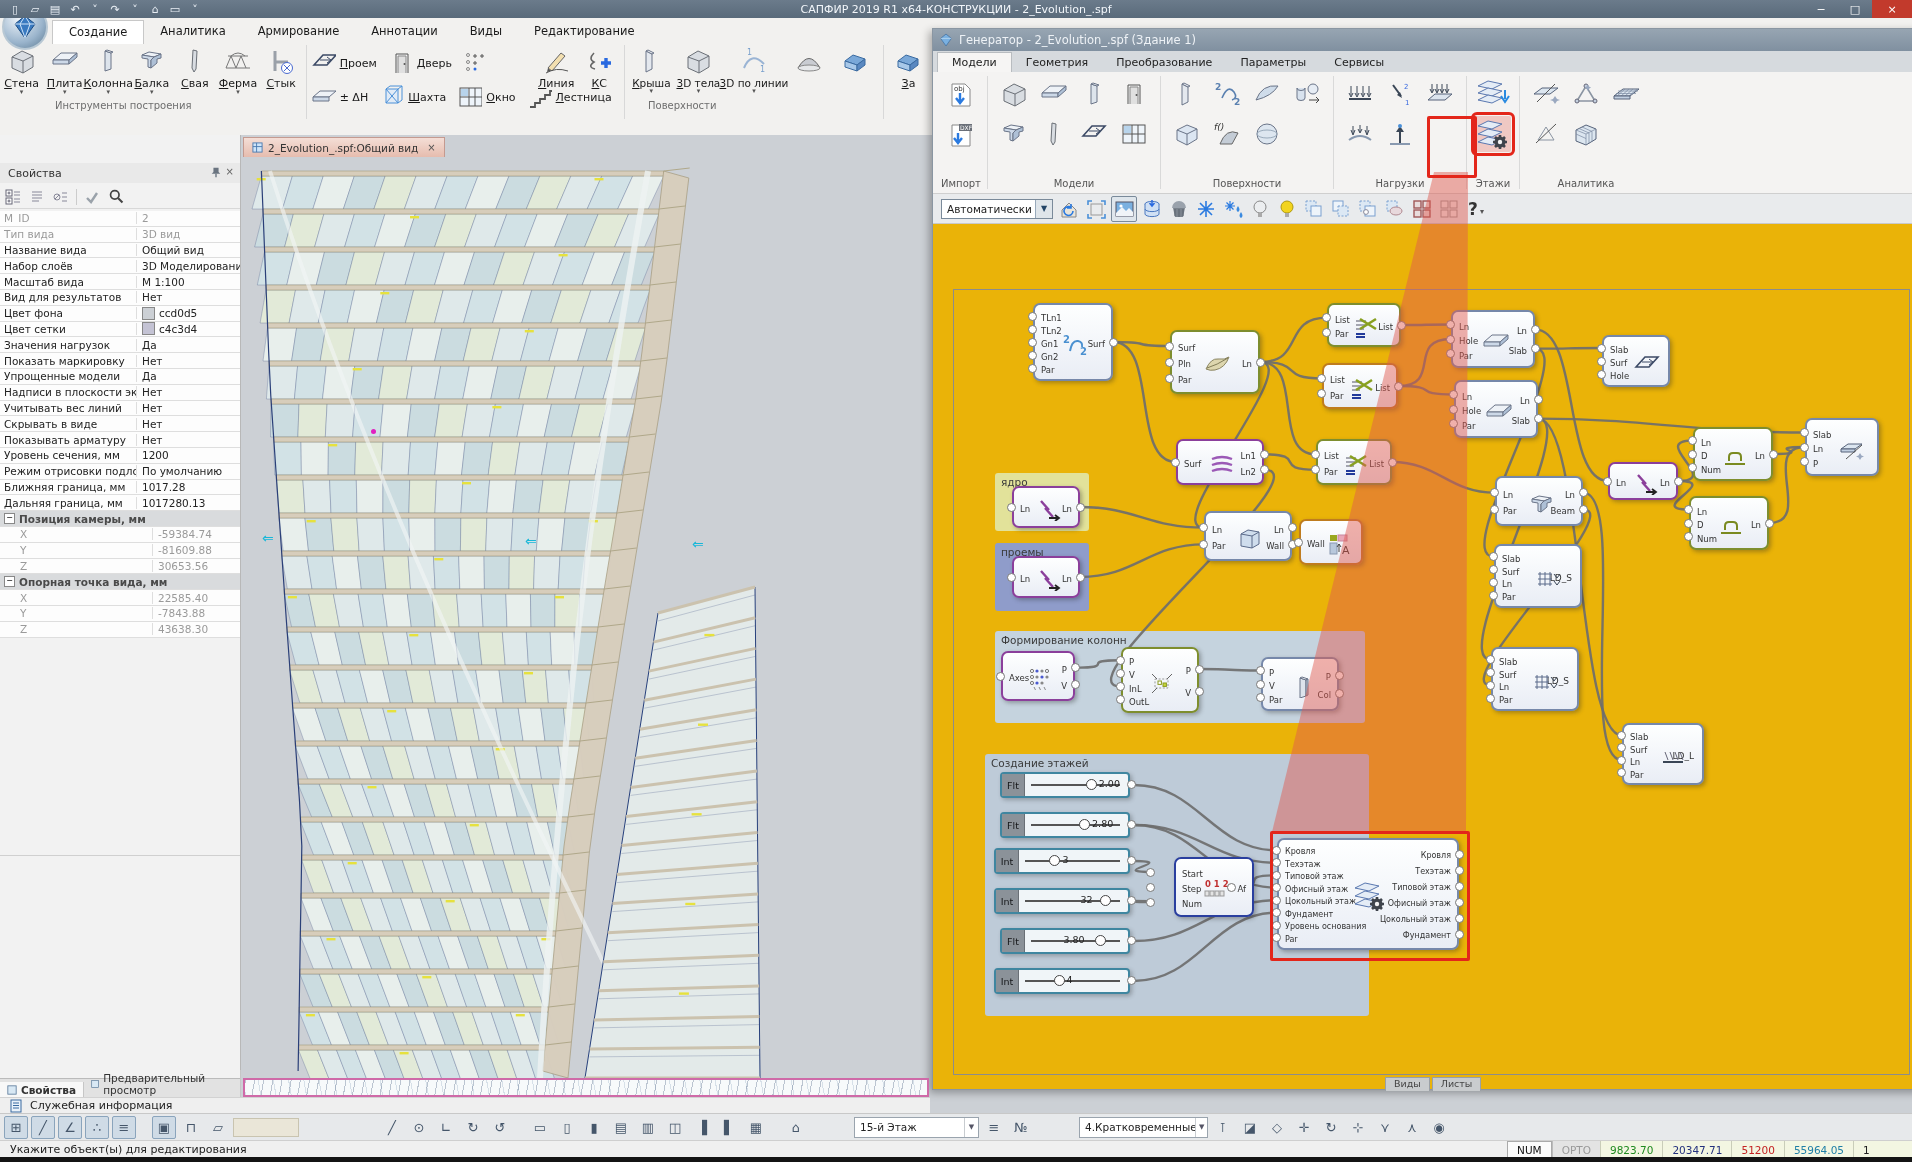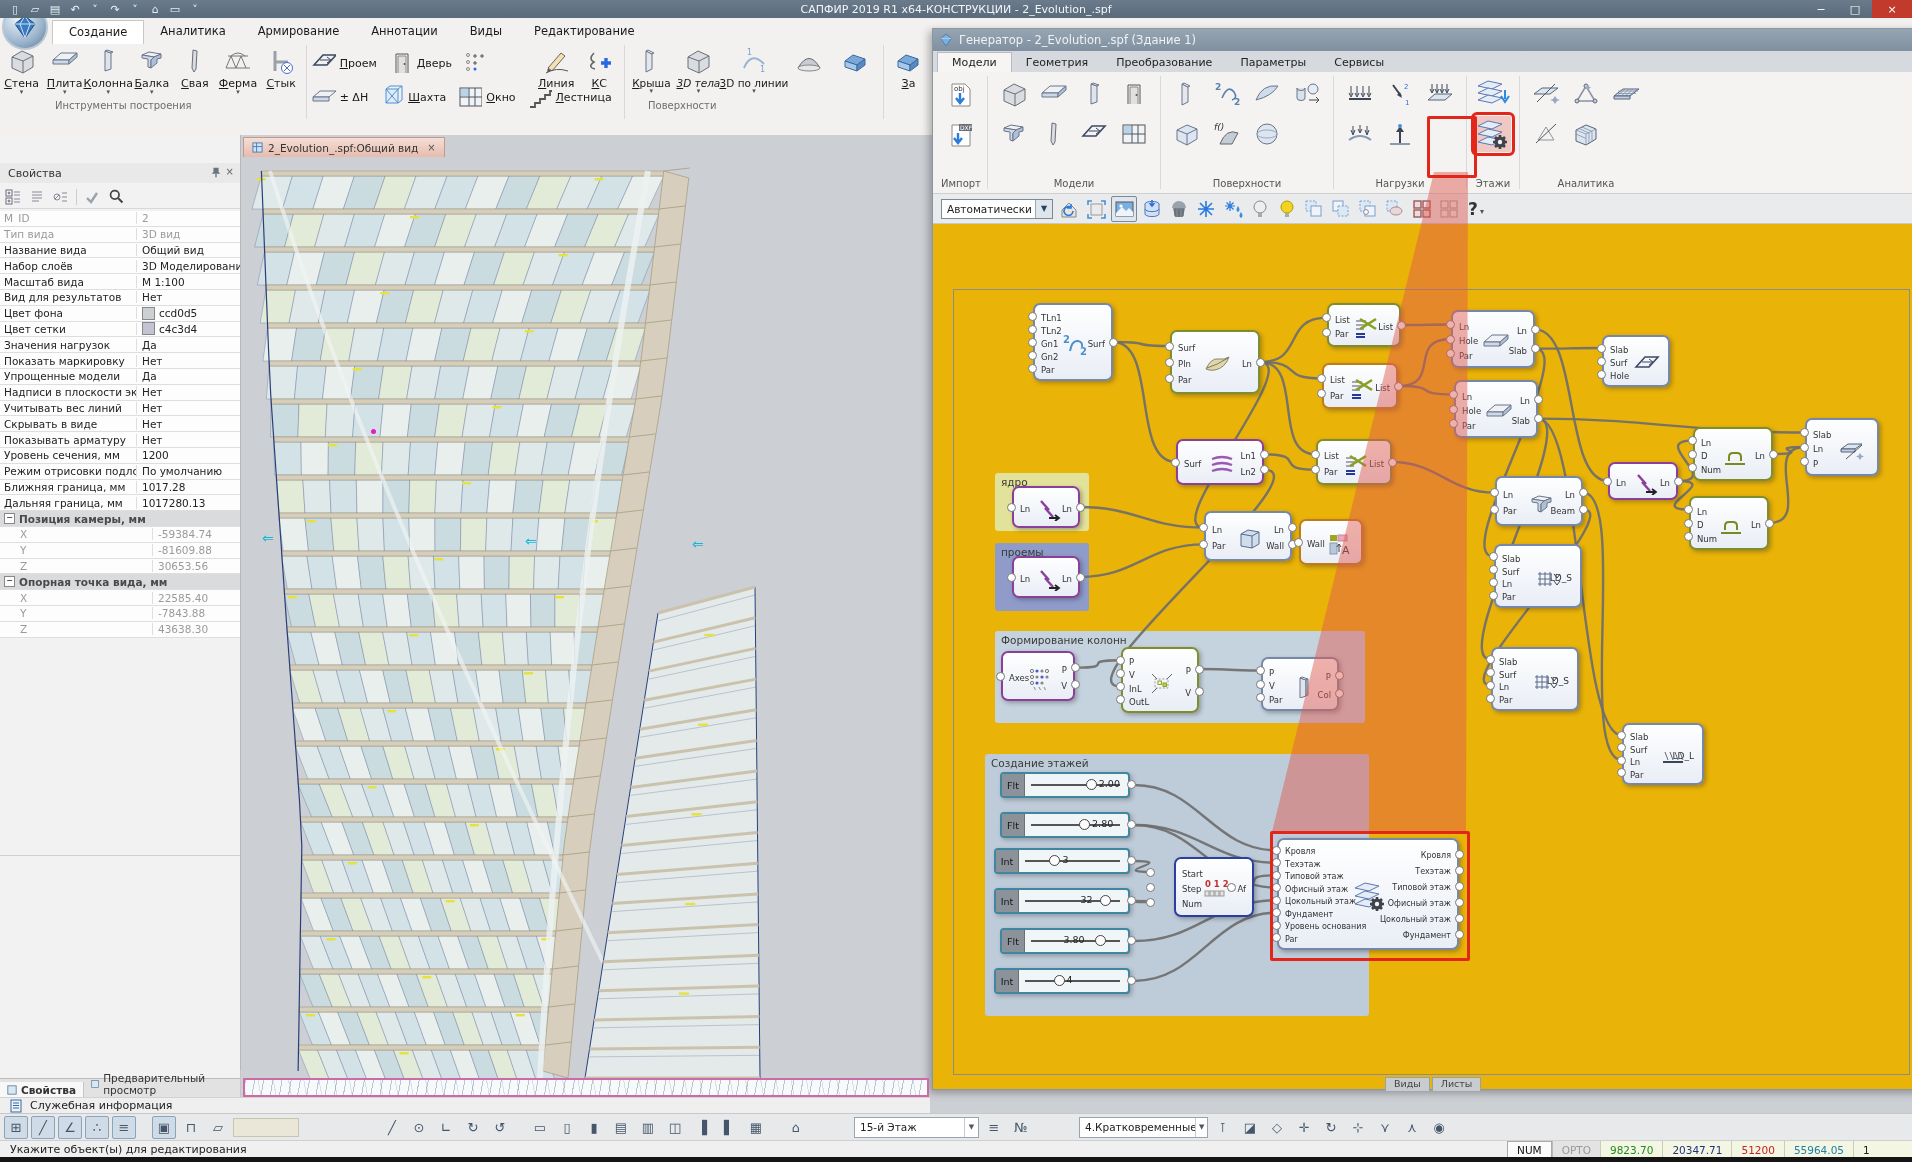--- a/index.html
+++ b/index.html
@@ -338,21 +338,21 @@
               <path d="M10 4 L12 3 18 6 16 7Z" fill="#f4f6fa" stroke="#6a7488"></path>
             </svg></span>
           <span class="tlabel" style="font-size:10.5px;"><u>К</u>рыша</span>
           <span class="caret">▾</span>
         </div>
         <div class="bigtool" style="width: 48px;">
           <span class="ticon"><svg width="30" height="28" viewBox="0 0 30 28">
               <path d="M5 10 L15 4 26 9 V20 L16 26 5 21Z" fill="#d9dde2" stroke="#6a6f76"></path>
               <path d="M5 10 L16 14 26 9 M16 14 V26" fill="none" stroke="#6a6f76"></path>
             </svg></span>
-          <span class="tlabel" style="font-size:10.5px;font-style:italic;"><u>3</u>D тела</span>
+          <span class="tlabel" style="font-size:10.5px;"><u>3</u>D тела</span>
           <span class="caret">▾</span>
         </div>
         <div class="bigtool" style="width: 64px;">
           <span class="ticon"><svg width="30" height="28" viewBox="0 0 30 28">
               <path d="M5 21 Q12 4 25 17" stroke="#9ab4d4" fill="none" stroke-width="2"></path>
               <text x="8" y="8" font-size="8" fill="#7aa0cc">1</text>
               <text x="21" y="25" font-size="8" fill="#7aa0cc">1</text>
             </svg></span>
           <span class="tlabel" style="font-size:10.5px;"><u>3</u>D по линии</span>
           <span class="caret">▾</span>

